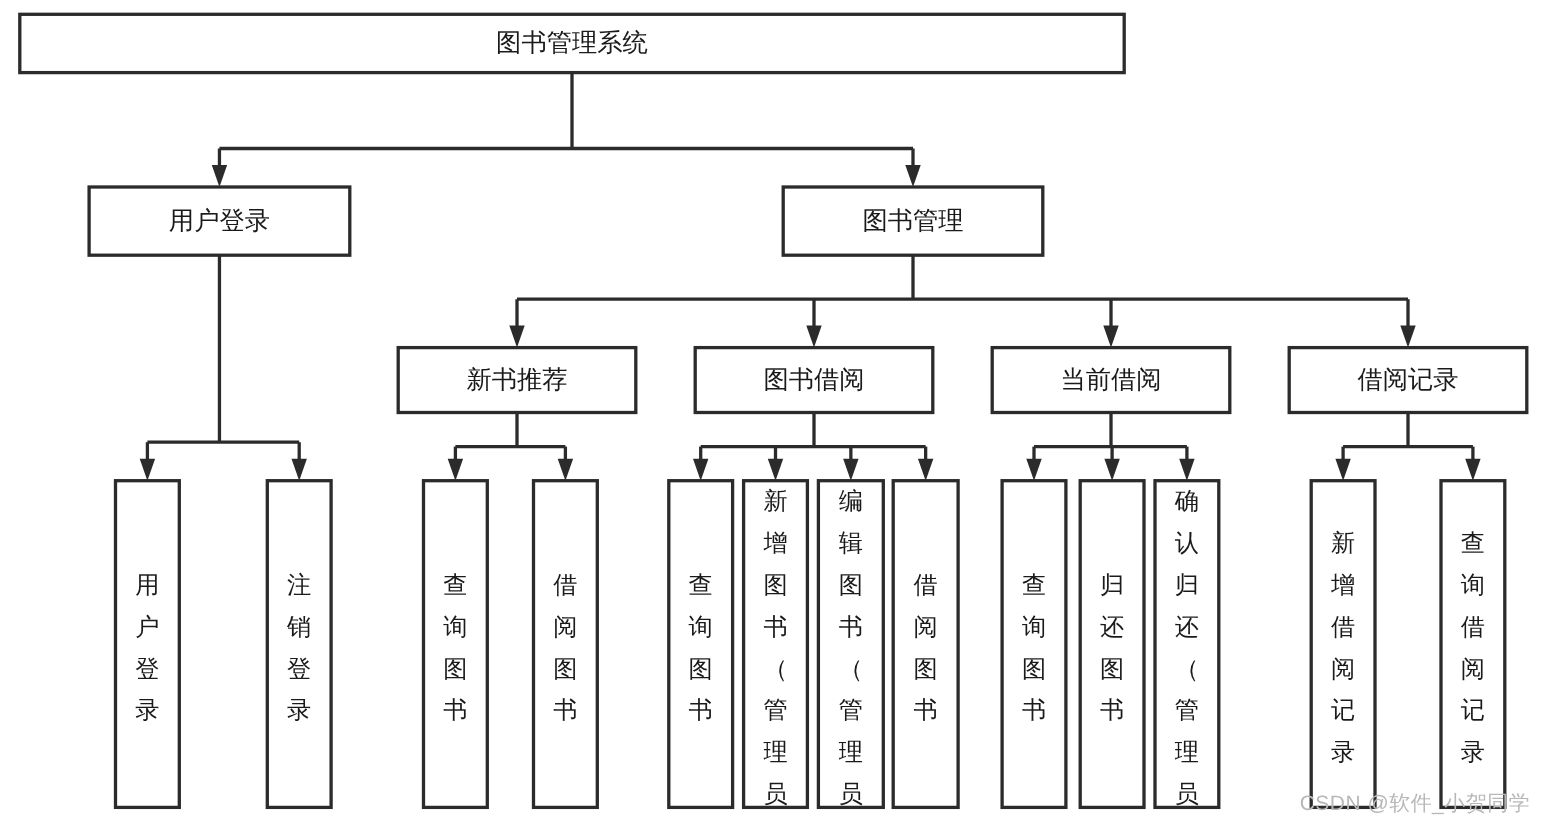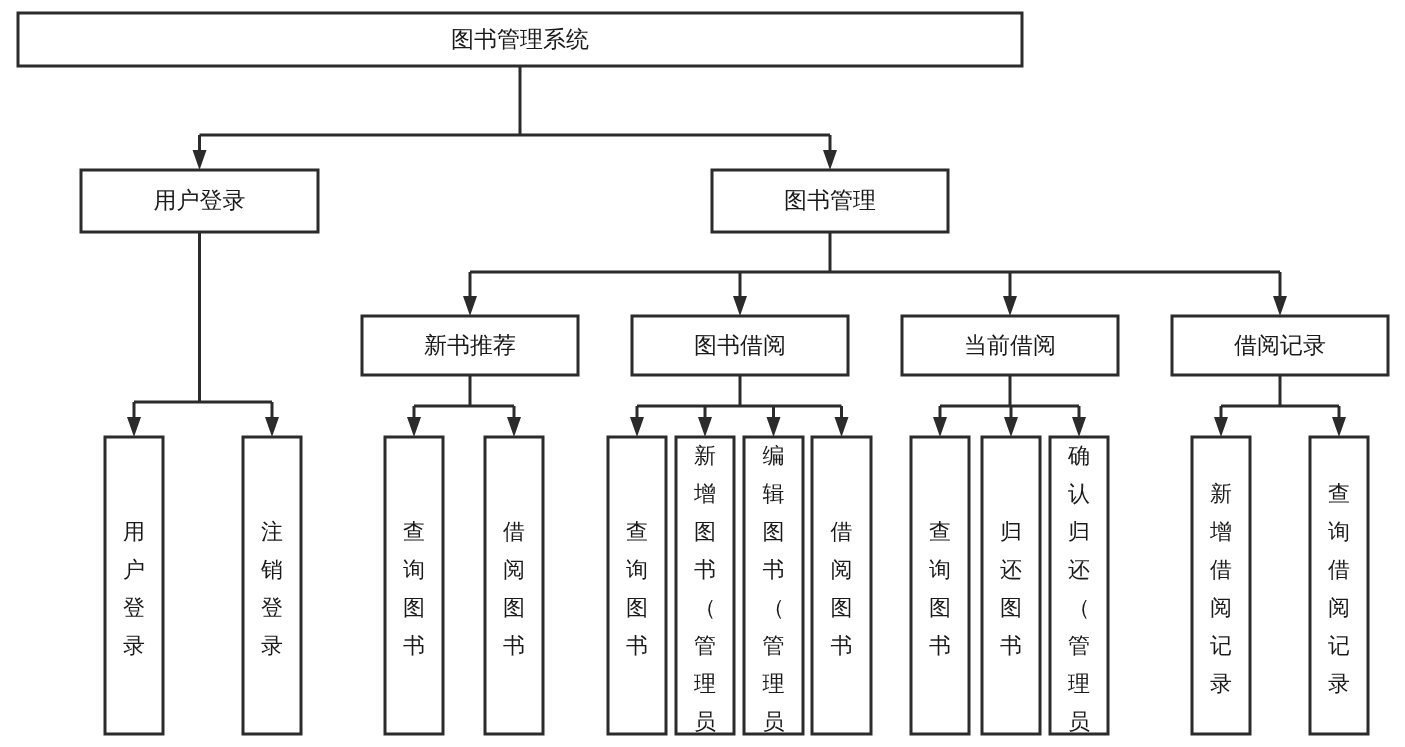--- a/index.html
+++ b/index.html
@@ -215,13 +215,14 @@
         <g>
           <rect x="1192" y="437" width="58" height="297" class="node-rect"></rect>
           <text x="1221" class="node-label-v"><tspan x="1221" y="501.14">新</tspan><tspan x="1221" y="539.14">增</tspan><tspan x="1221" y="577.14">借</tspan><tspan x="1221" y="615.14">阅</tspan><tspan x="1221" y="653.14">记</tspan><tspan x="1221" y="691.14">录</tspan></text>
         </g>
         <g>
           <rect x="1310" y="437" width="58" height="297" class="node-rect"></rect>
           <text x="1339" class="node-label-v"><tspan x="1339" y="501.14">查</tspan><tspan x="1339" y="539.14">询</tspan><tspan x="1339" y="577.14">借</tspan><tspan x="1339" y="615.14">阅</tspan><tspan x="1339" y="653.14">记</tspan><tspan x="1339" y="691.14">录</tspan></text>
         </g>
       </g>
   </svg>
+  <div class="watermark">CSDN @软件_小贺同学</div>
 </div>
 
 </body></html>

